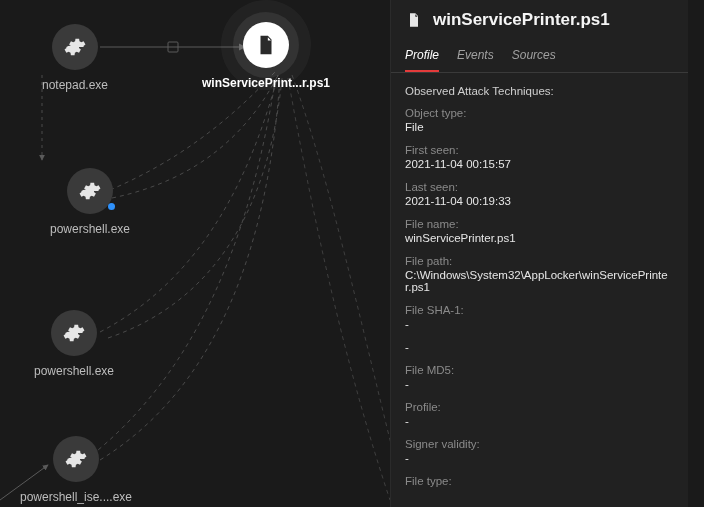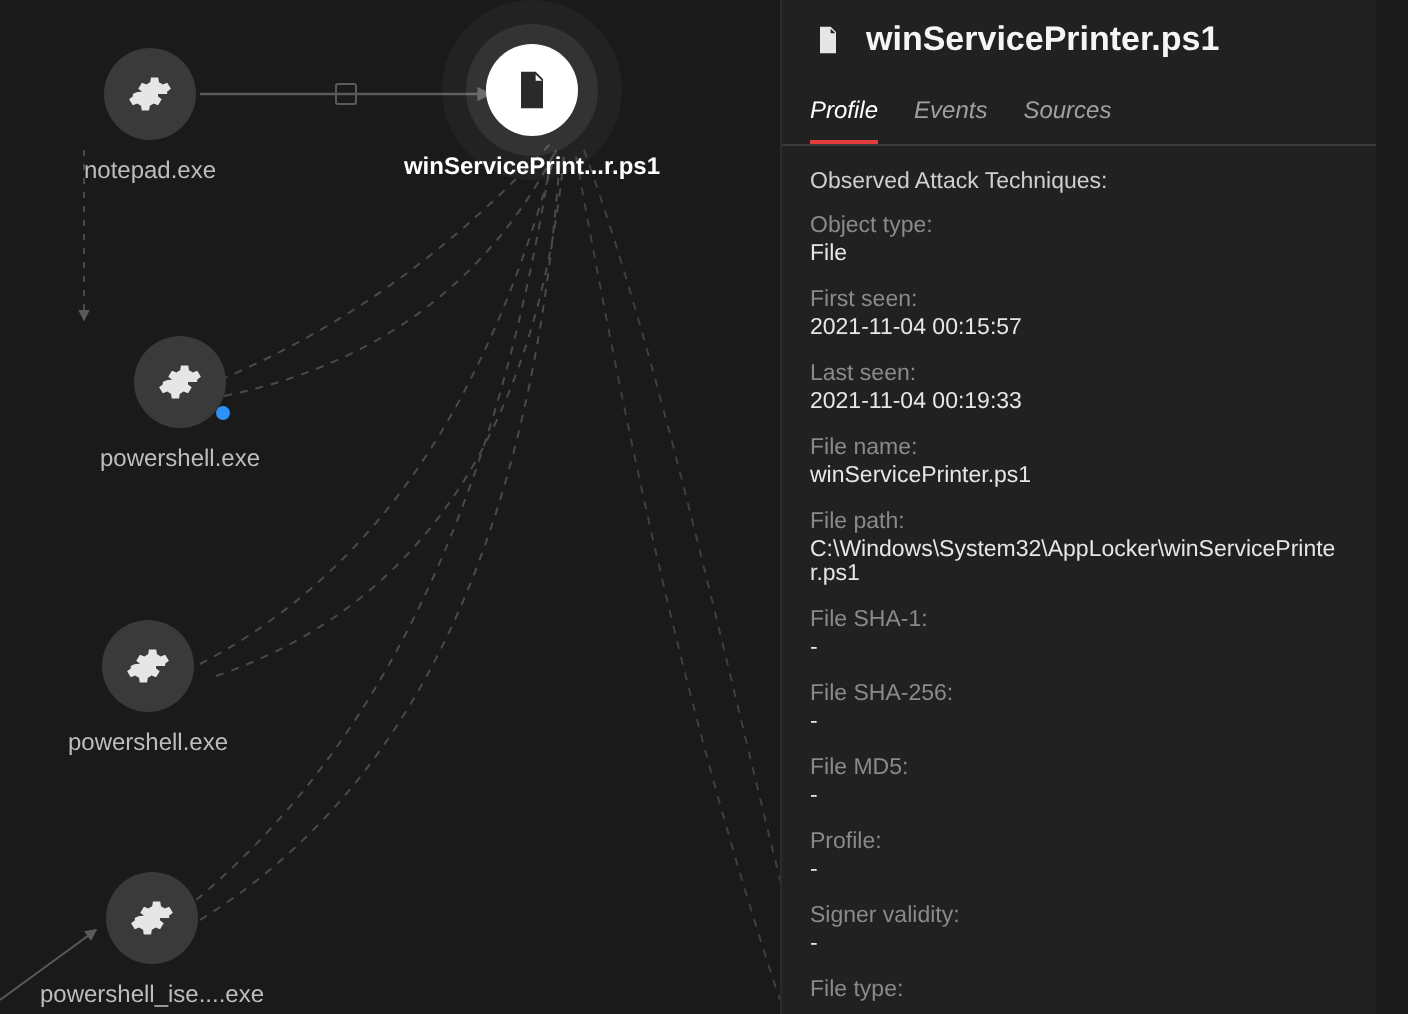--- a/index.html
+++ b/index.html
@@ -253,21 +253,20 @@
     </div>
     <div class="field">
       <div class="field-label">File path:</div>
       <div class="field-value">C:\Windows\System32\AppLocker\winServicePrinter.ps1</div>
     </div>
     <div class="field">
       <div class="field-label">File SHA-1:</div>
       <div class="field-value">-</div>
     </div>
     <div class="field">
-      <div class="field-label">File SHA-256:</div>
       <div class="field-value">-</div>
     </div>
     <div class="field">
       <div class="field-label">File MD5:</div>
       <div class="field-value">-</div>
     </div>
     <div class="field">
       <div class="field-label">Profile:</div>
       <div class="field-value">-</div>
     </div>

